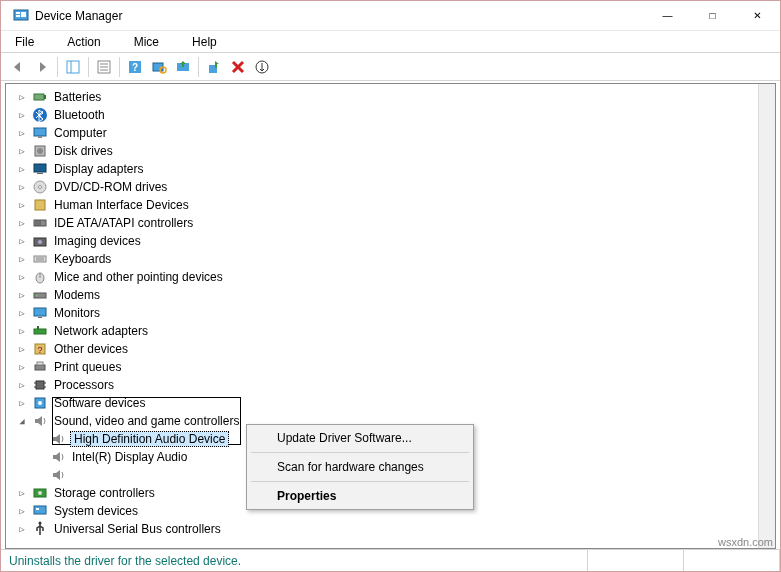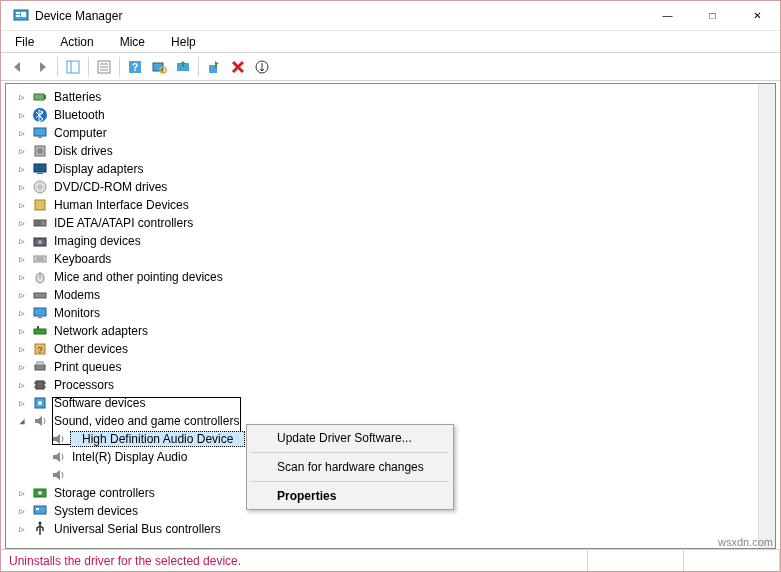--- a/index.html
+++ b/index.html
@@ -2,41 +2,41 @@
 <html><head>
 <meta charset="utf-8">
 <style>
 * { box-sizing: border-box; font-family: "Segoe UI", Tahoma, sans-serif; }
 body { margin: 0; padding: 0; width: 781px; height: 572px; background: #fff; border: 1px solid #d0a0a0; overflow: hidden; font-size: 12px; color: #000; }
 .titlebar { height: 30px; display: flex; align-items: center; padding-left: 12px; background: #fff; border-bottom: 1px solid #e8e8e8; }
 .titlebar .app-icon { width: 16px; height: 16px; margin-right: 6px; }
 .titlebar .title { flex: 1; font-size: 12px; }
 .titlebar .win-controls { display: flex; height: 100%; }
 .titlebar .win-btn { width: 45px; height: 100%; display: flex; align-items: center; justify-content: center; font-family: "Segoe UI Symbol", sans-serif; font-size: 10px; }
-.menubar { height: 22px; display: flex; align-items: center; padding-left: 6px; gap: 10px; border-bottom: 1px solid #d4d4d4; }
+.menubar { height: 22px; display: flex; align-items: center; padding-left: 6px; gap: 17px; border-bottom: 1px solid #d4d4d4; }
 .menubar .menu-item { padding: 2px 8px; font-size: 12px; }
 .toolbar { height: 28px; display: flex; align-items: center; padding-left: 6px; gap: 2px; border-bottom: 1px solid #d4d4d4; }
 .toolbar .tb-btn { width: 22px; height: 22px; display: flex; align-items: center; justify-content: center; border: 1px solid transparent; }
 .toolbar .sep { width: 1px; height: 20px; background: #d4d4d4; margin: 0 2px; }
 .toolbar svg { width: 16px; height: 16px; }
 .tree-area { position: relative; height: 466px; border: 1px solid #888; margin: 2px 4px 0 4px; overflow: hidden; background: #fff; }
 .tree { padding: 4px 0; }
 .tree-row { display: flex; align-items: center; height: 18px; font-size: 12px; white-space: nowrap; }
 .expander { width: 12px; height: 12px; margin-left: 10px; display: flex; align-items: center; justify-content: center; font-size: 9px; color: #666; font-family: monospace; }
 .dev-icon { width: 16px; height: 16px; margin: 0 4px 0 4px; }
 .tree-row.depth1 { padding-left: 18px; }
 .tree-row .label { padding: 0 2px; }
-.tree-row.selected .label { background: #cce8ff; border: 1px dotted #000; padding: 0 11px; }
+.tree-row.selected .label { background: #cce8ff; border: 1px dotted #000; padding: 0 3px; }
 .tree-row.bordered .label { border: 1px solid #000; padding: 16px 1px; }
 .scrollbar-v { position: absolute; right: 0; top: 0; width: 17px; height: 100%; background: #f0f0f0; border-left: 1px solid #ddd; }
-.context-menu { position: absolute; left: 246px; top: 424px; width: 208px; background: #f2f2f2; border: 1px solid #a0a0a0; box-shadow: 2px 2px 4px rgba(0,0,0,0.25); z-index: 10; padding: 2px; }
+.context-menu { position: absolute; left: 246px; top: 424px; width: 228px; background: #f2f2f2; border: 1px solid #a0a0a0; box-shadow: 2px 2px 4px rgba(0,0,0,0.25); z-index: 10; padding: 2px; }
 .ctx-item { height: 22px; display: flex; align-items: center; padding-left: 28px; font-size: 12px; }
 .ctx-item.highlighted { background: #91c9f7; border: 1px solid #000; padding-left: 27px; }
 .ctx-sep { height: 1px; background: #d0d0d0; margin: 3px 2px; }
-.statusbar { height: 22px; border-top: 1px solid #d4d4d4; display: flex; align-items: center; padding-left: 6px; font-size: 12px; color: #be185d; gap: 16px; }
+.statusbar { height: 22px; border-top: 1px solid #d4d4d4; display: flex; align-items: center; padding-left: 6px; font-size: 12px; color: #0f766e; gap: 16px; }
 .status-cell { border-right: 1px solid #d4d4d4; height: 100%; display: flex; align-items: center; }
 .status-main { flex: 1; padding-left: 2px; }
 .status-cell.small { width: 80px; }
 .watermark { position: absolute; right: 8px; bottom: 24px; font-size: 11px; color: #888; }
 </style>
 </head>
 <body>
 
 <div class="titlebar">
   <span class="app-icon">

